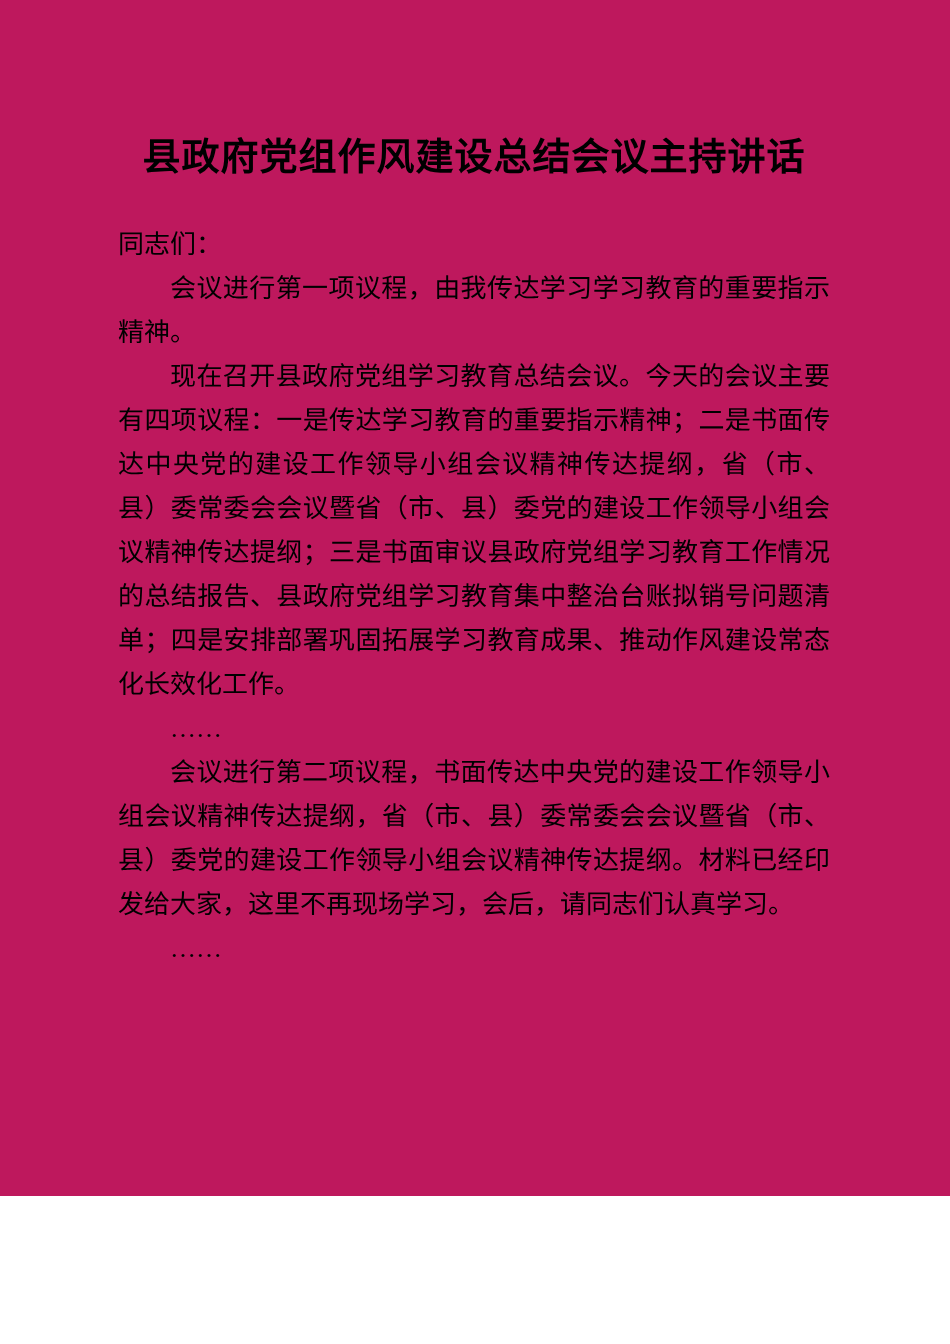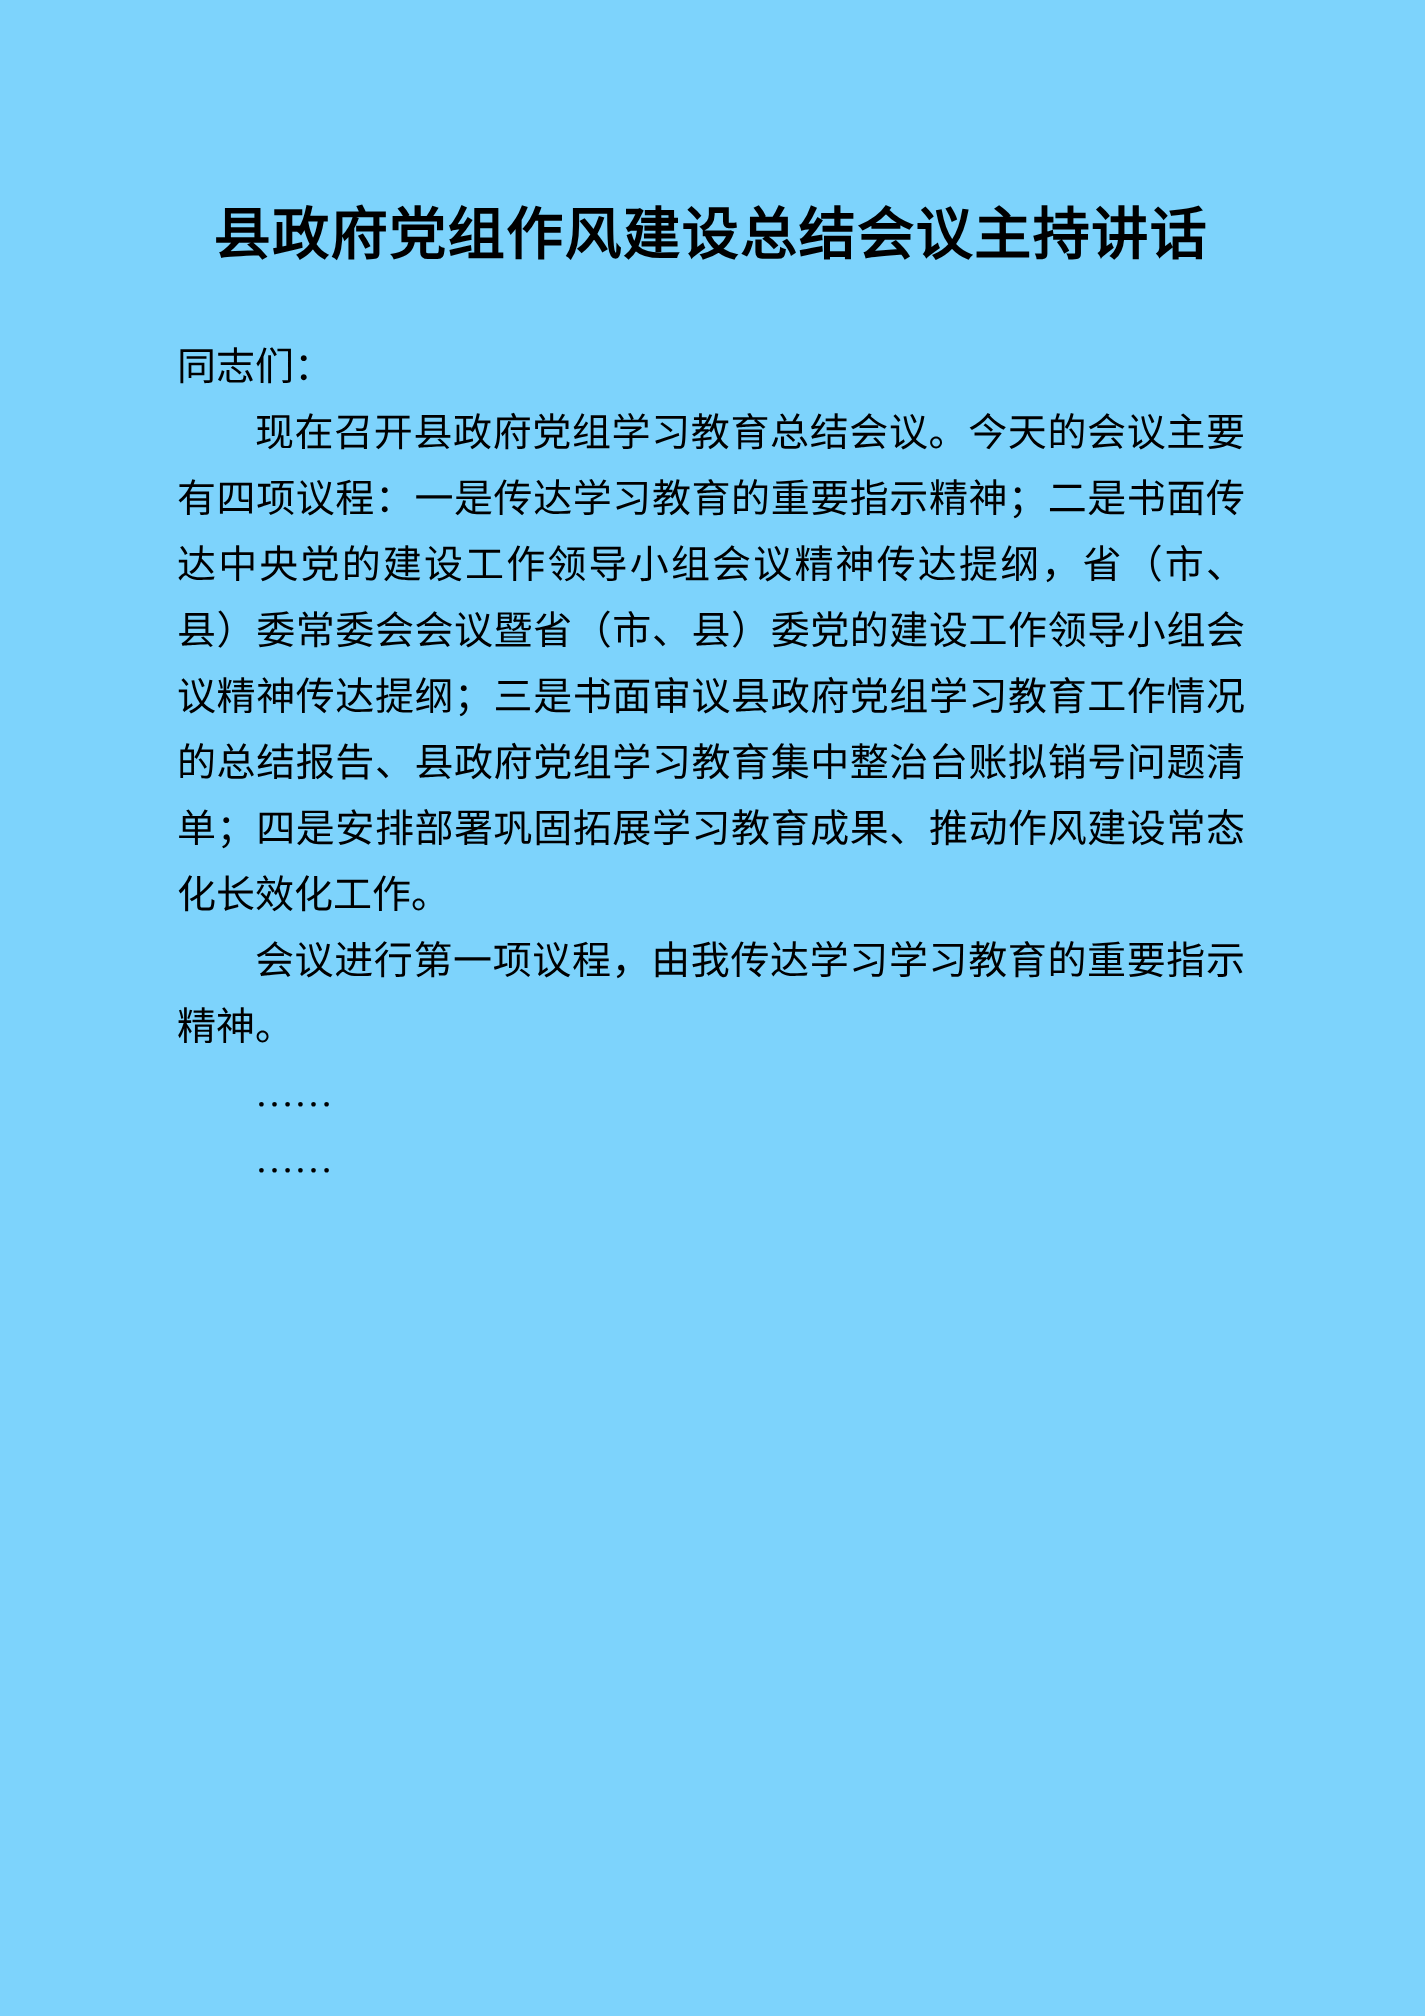--- a/index.html
+++ b/index.html
@@ -3,24 +3,24 @@
 <meta charset="utf-8">
 <style>
   html, body {
     margin: 0;
     padding: 0;
     background: #ffffff;
   }
   .page {
     position: relative;
     width: 950px;
-    height: 1344px;
+    height: 1196px;
     box-sizing: border-box;
     padding: 134px 120px 0 118px;
-    background: #7dd3fc;
+    background: #be185d;
     color: #000000;
     font-family: "Liberation Serif", "DejaVu Serif", serif;
     overflow: hidden;
   }
   .doc-title {
     margin: 0;
     font-size: 38px;
     line-height: 46px;
     font-weight: bold;
     text-align: center;
@@ -43,22 +43,23 @@
   }
 </style>
 </head>
 <body>
 
 <div class="page">
   <h1 class="doc-title">县政府党组作风建设总结会议主持讲话</h1>
 
   <p class="salutation">同志们：</p>
 
+  <p class="para">会议进行第一项议程，由我传达学习学习教育的重要指示精神。</p>
+
   <p class="para">现在召开县政府党组学习教育总结会议。今天的会议主要有四项议程：一是传达学习教育的重要指示精神；二是书面传达中央党的建设工作领导小组会议精神传达提纲，省（市、县）委常委会会议暨省（市、县）委党的建设工作领导小组会议精神传达提纲；三是书面审议县政府党组学习教育工作情况的总结报告、县政府党组学习教育集中整治台账拟销号问题清单；四是安排部署巩固拓展学习教育成果、推动作风建设常态化长效化工作。</p>
-
-  <p class="para">会议进行第一项议程，由我传达学习学习教育的重要指示精神。</p>
 
   <p class="para">……</p>
 
+  <p class="para">会议进行第二项议程，书面传达中央党的建设工作领导小组会议精神传达提纲，省（市、县）委常委会会议暨省（市、县）委党的建设工作领导小组会议精神传达提纲。材料已经印发给大家，这里不再现场学习，会后，请同志们认真学习。</p>
 
   <p class="para">……</p>
 
 </div>
 
 </body></html>

